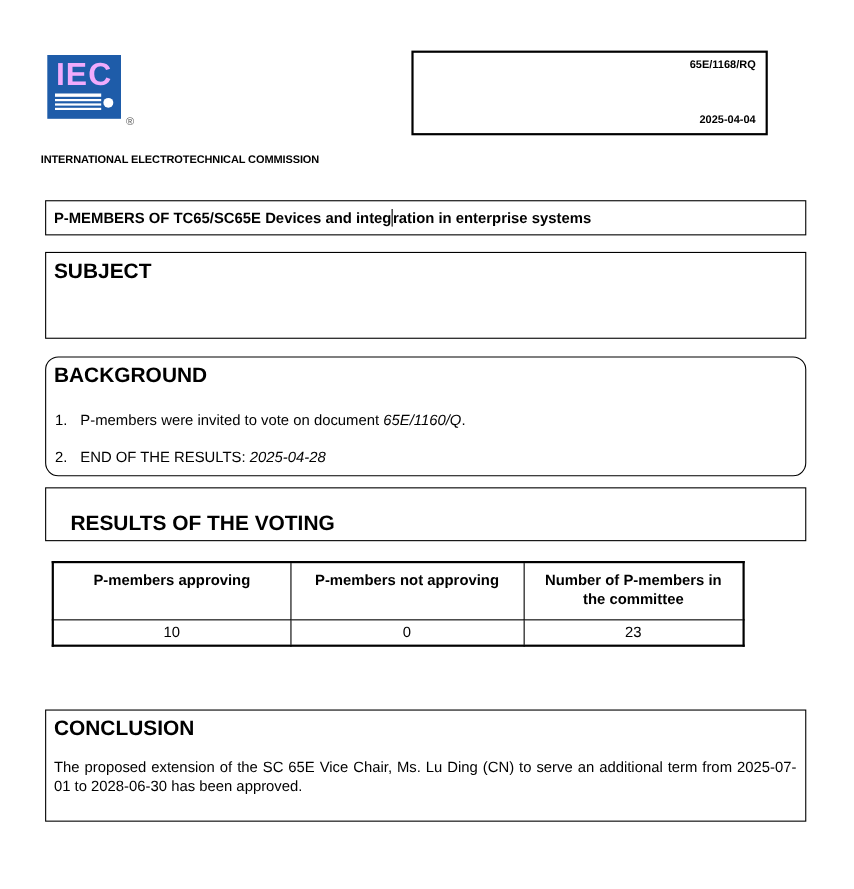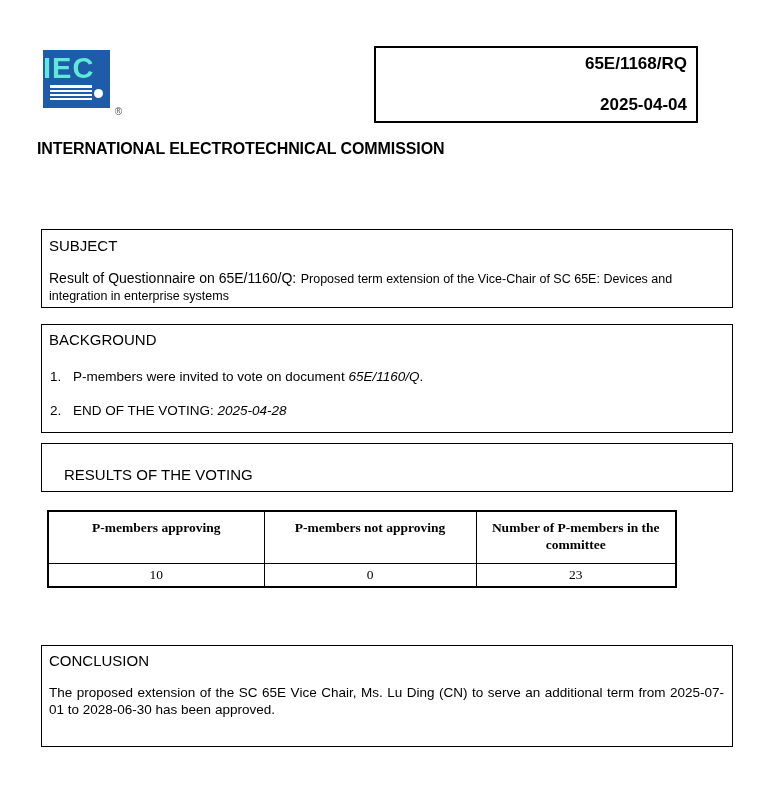--- a/index.html
+++ b/index.html
@@ -5,76 +5,76 @@
   html, body { margin:0; padding:0; }
   body {
     width:776px; height:808px; background:#ffffff; color:#000;
     font-family:"Liberation Sans", sans-serif;
   }
   .page { position:relative; width:776px; height:808px; background:#fff; overflow:hidden; }
 
   
   .logo { position:absolute; left:43px; top:50px; width:67px; height:58px; background:#1E5CA9; }
   .logo-text {
-    color:#5eead4; font-weight:bold; font-size:29px; line-height:30px;
+    text-align:center; color:#f0abfc; font-weight:bold; font-size:29px; line-height:30px;
     margin-top:3px; letter-spacing:1px;
   }
   .logo-lines { position:absolute; left:7px; bottom:8px; width:42px; }
   .logo-lines .bar { height:2px; background:#fff; margin-top:2px; }
   .logo-lines .bar.first { height:3px; margin-top:0; }
   .logo-dot { position:absolute; left:51px; bottom:10px; width:9px; height:9px; border-radius:50%; background:#fff; }
   .logo-reg { position:absolute; right:-12px; bottom:-9px; font-size:10px; color:#555; }
 
   
   .header-box {
     position:absolute; left:374px; top:46px; width:324px; height:77px;
     border:2px solid #000; box-sizing:border-box;
     display:flex; flex-direction:column; justify-content:space-between;
-    padding:6px 9px; font-weight:bold; font-size:17px;
+    padding:6px 9px; font-weight:bold; font-size:10px;
   }
   .hb-right { text-align:right; }
   .hb-left  { text-align:left; }
 
   .commission-title {
     position:absolute; left:37px; top:140px;
-    font-size:16px; font-weight:bold; letter-spacing:-0.1px;
+    font-size:10px; font-weight:bold; letter-spacing:-0.1px;
   }
 
   
   .box {
     position:absolute; left:41px; width:692px;
     border:1.5px solid #000; box-sizing:border-box; background:#fff;
   }
-  .box-heading { font-weight:normal; font-size:15px; }
+  .box-heading { font-weight:bold; font-size:19px; }
 
   .members-box { top:182px; height:32px; display:flex; align-items:center; padding-left:7px; }
   .members-text { font-weight:bold; font-size:13.5px; white-space:nowrap; }
   .caret {
     display:inline-block; width:1.5px; height:16px; background:#000;
     vertical-align:-3px;
   }
 
   .subject-box { top:229px; height:79px; padding:7px; }
   .subject-body { margin-top:16px; line-height:16px; }
   .subject-body .lead { font-size:14px; }
   .subject-body .rest { font-size:12.5px; }
 
-  .background-box { top:324px; height:109px; padding:6px 7px; }
+  .background-box { top:324px; height:109px; padding:6px 7px;border-radius:12px; }
   .bg-item { display:flex; font-size:13.5px; }
   .bg-item.i1 { margin-top:21px; }
   .bg-item.i2 { margin-top:19px; }
   .bg-item .num { width:23px; flex:none; margin-left:1px; }
 
   .results-box { top:443px; height:49px; padding:22px; }
 
   
   .results-table {
     position:absolute; left:47px; top:510px;
     border-collapse:collapse; border:2px solid #000;
-    font-size:13.5px; table-layout:fixed;font-family:Liberation Serif, serif;
+    font-size:13.5px; table-layout:fixed;
   }
   .results-table th, .results-table td {
     border:1.5px solid #000; text-align:center; box-sizing:border-box;
   }
   .results-table th {
     font-weight:bold; vertical-align:top; padding:7px 14px 0 14px;
     height:52px; line-height:17px;
   }
   .results-table td { height:24px; vertical-align:middle; font-weight:normal; }
   .col1 { width:216px; } .col2 { width:212px; } .col3 { width:200px; }
@@ -102,38 +102,37 @@
     <div class="logo-reg">®</div>
   </div>
 
   <div class="header-box">
     <div class="hb-right">65E/1168/RQ</div>
     <div class="hb-right">2025-04-04</div>
   </div>
 
   <div class="commission-title">INTERNATIONAL ELECTROTECHNICAL COMMISSION</div>
 
+  <div class="box members-box">
+    <div class="members-text"><span>P-MEMBERS OF TC65/SC65E Devices and integ</span><span class="caret"></span><span>ration in enterprise systems</span></div>
+  </div>
 
   <div class="box subject-box">
     <div class="box-heading">SUBJECT</div>
-    <div class="subject-body">
-      <span class="lead">Result of Questionnaire on 65E/1160/Q:</span>
-      <span class="rest">Proposed term extension of the Vice-Chair of SC 65E: Devices and integration in enterprise systems</span>
-    </div>
   </div>
 
   <div class="box background-box">
     <div class="box-heading">BACKGROUND</div>
     <div class="bg-item i1">
       <span class="num">1.</span>
       <span class="txt"><span>P-members were invited to vote on document </span><i>65E/1160/Q</i><span>.</span></span>
     </div>
     <div class="bg-item i2">
       <span class="num">2.</span>
-      <span class="txt"><span>END OF THE VOTING: </span><i>2025-04-28</i><span></span></span>
+      <span class="txt"><span>END OF THE RESULTS: </span><i>2025-04-28</i><span></span></span>
     </div>
   </div>
 
   <div class="box results-box">
     <div class="box-heading">RESULTS OF THE VOTING</div>
   </div>
 
   <table class="results-table">
     <tbody>
         <tr>

